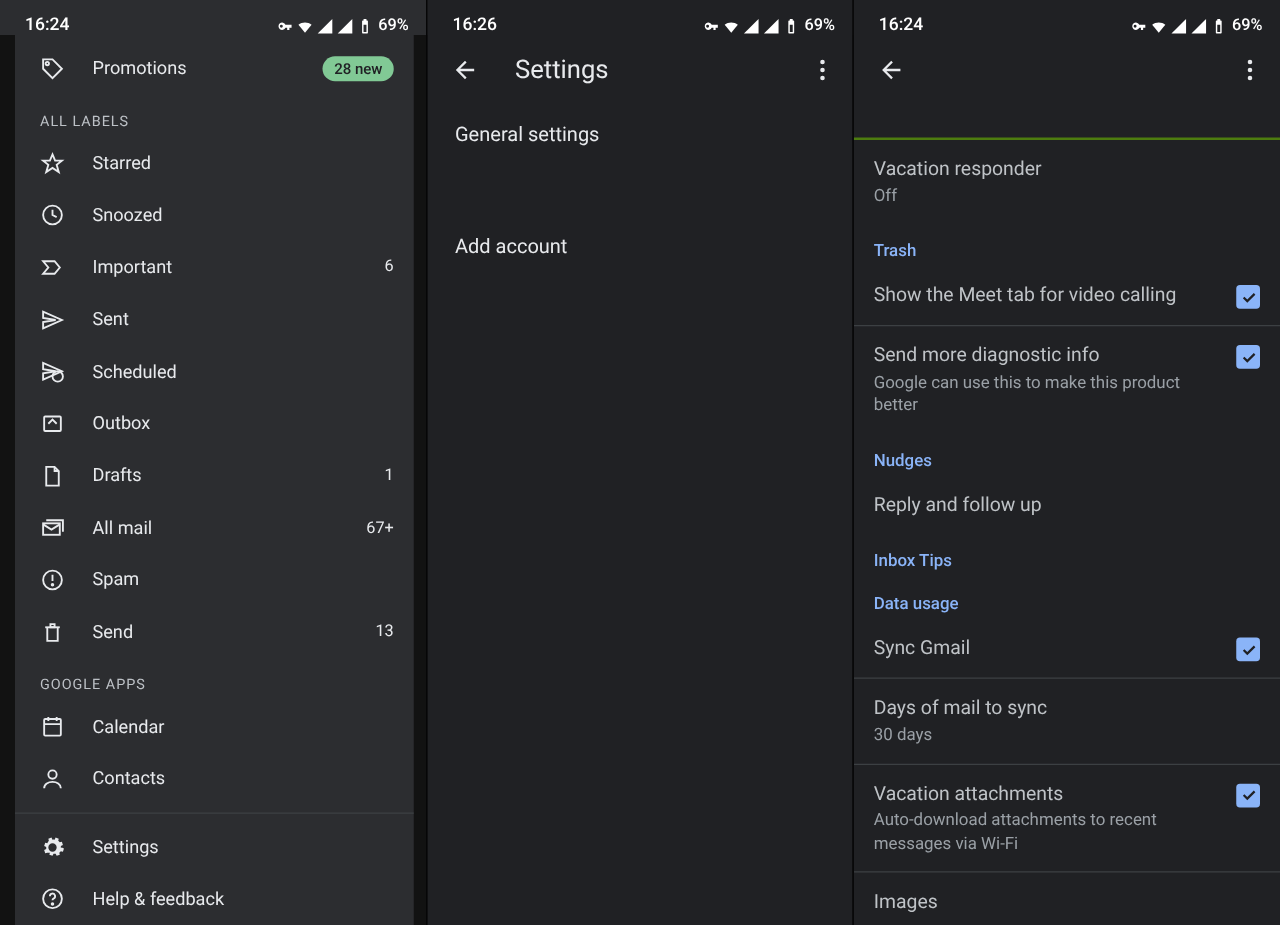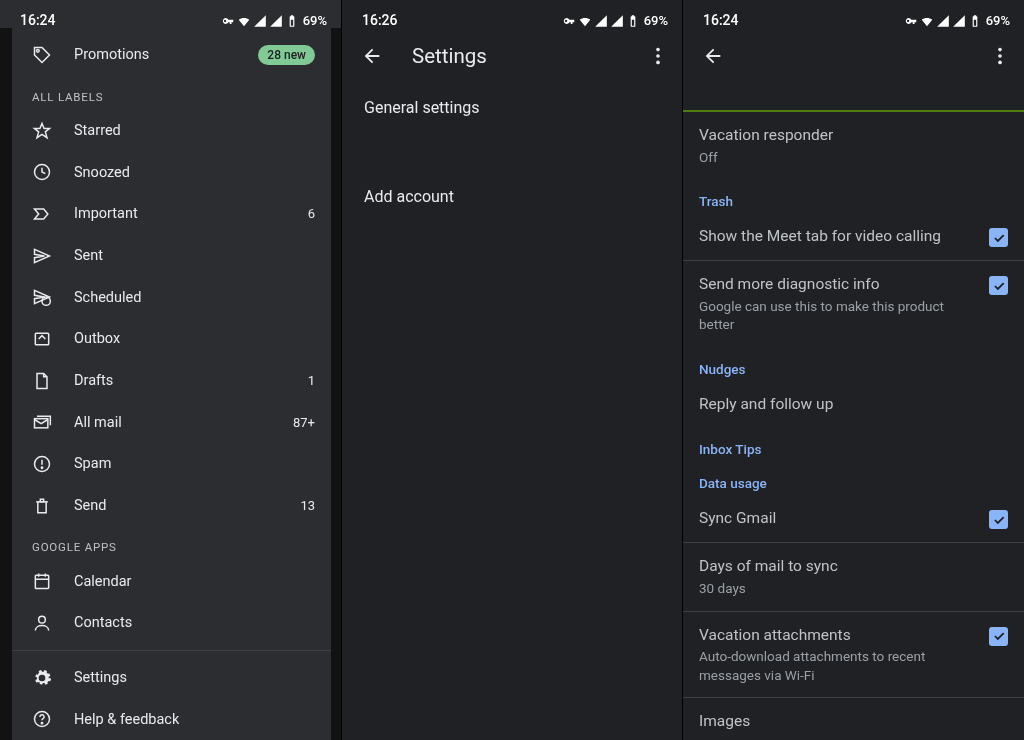--- a/index.html
+++ b/index.html
@@ -259,21 +259,21 @@
     </div>
     <div class="drawer-row">
       <span class="icon outline">
           <svg viewBox="0 0 24 24">
             <rect x="3" y="8" width="16" height="11"></rect>
             <path d="M6 5h16v11"></path>
             <path d="M3 9l8 5 8-5"></path>
           </svg>
         </span>
       <span class="label">All mail</span>
-      <span class="count">87+</span>
+      <span class="count">67+</span>
     </div>
     <div class="drawer-row">
       <span class="icon outline">
           <svg viewBox="0 0 24 24">
             <circle cx="12" cy="12" r="9"></circle>
             <path d="M12 7v6"></path>
             <circle cx="12" cy="16.5" r="0.8" style="fill:#e8eaed"></circle>
           </svg>
         </span>
       <span class="label">Spam</span>

